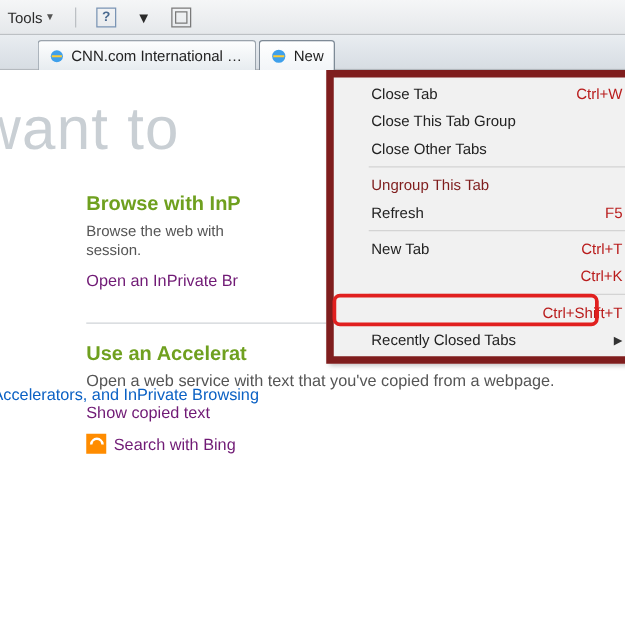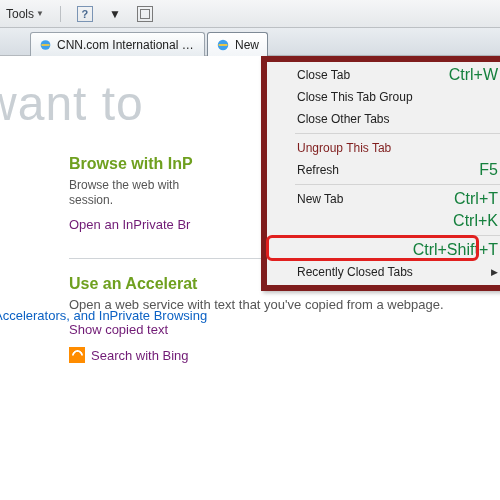--- a/index.html
+++ b/index.html
@@ -23,21 +23,21 @@
 .hr{border:none;border-top:1px solid #d0d4d8;margin:16px 0}
 .bing{display:flex;align-items:flex-end;gap:6px}
 .bing-icon{width:16px;height:16px;background:#ff8c00;display:inline-block;position:relative}
 .bing-icon:after{content:"";position:absolute;left:3px;top:3px;width:7px;height:7px;border:2px solid #fff;border-radius:50%;border-bottom-color:transparent;border-right-color:transparent;transform:rotate(45deg)}
 .subtext{color:#555;margin:-20px 0 0 -140px;font-size:12px}
 .footerlink{color:#0b61c4;font-size:13px;position:absolute;bottom:40px;left:-6px}
 
 .ctx{position:absolute;left:261px;top:56px;width:253px;background:#f1f1f1;border:6px solid #7f1d1d;box-shadow:2px 2px 4px rgba(0,0,0,.25);padding:2px}
 .ctx-item{height:22px;display:flex;align-items:center;padding:0 8px 0 28px;position:relative;color:#222;cursor:default}
 .ctx-item.disabled{color:#7f1d1d}
-.ctx-item .sc{margin-left:auto;color:#15803d;font-size:16px}
+.ctx-item .sc{margin-left:auto;color:#b91c1c;font-size:12px}
 .ctx-sep{height:1px;background:#d4d4d4;margin:3px 1px 3px 26px}
 .ctx-item .arrow{margin-left:auto;font-size:9px;color:#333}
 .highlight{position:absolute;left:266px;top:235px;width:213px;height:26px;border:3px solid #e1201f;border-radius:6px;pointer-events:none}
 
 .ie-e{width:14px;height:14px}
 .gearbox{width:16px;height:16px;border:1px solid #7a7a7a;display:inline-block;position:relative}
 .gearbox:before{content:"";position:absolute;left:2px;top:2px;width:8px;height:8px;border:1px solid #7a7a7a}
 .qmark{width:16px;height:16px;border:1px solid #7a94b4;color:#4a6a90;display:inline-flex;align-items:center;justify-content:center;font-weight:bold;font-size:11px}
 </style>
 </head>

